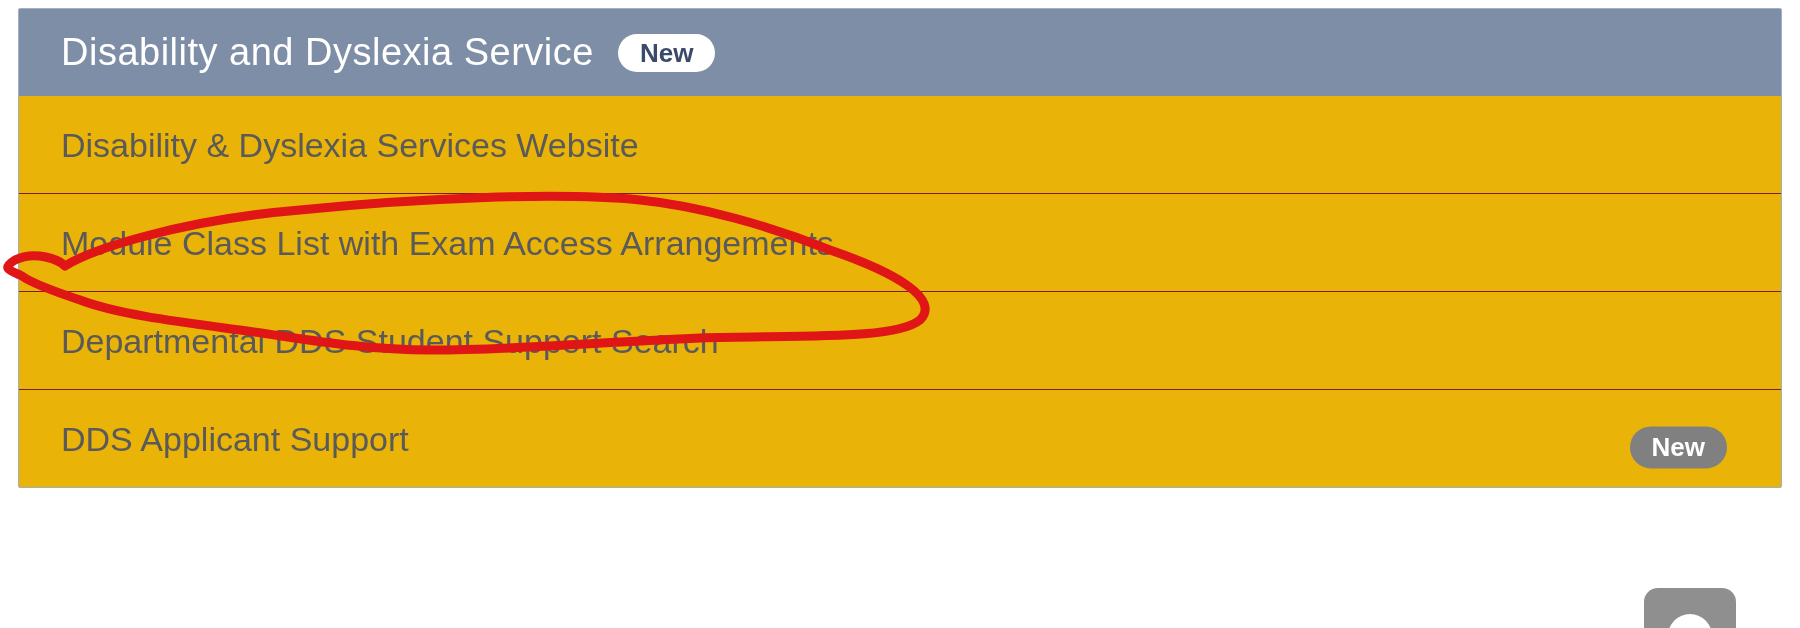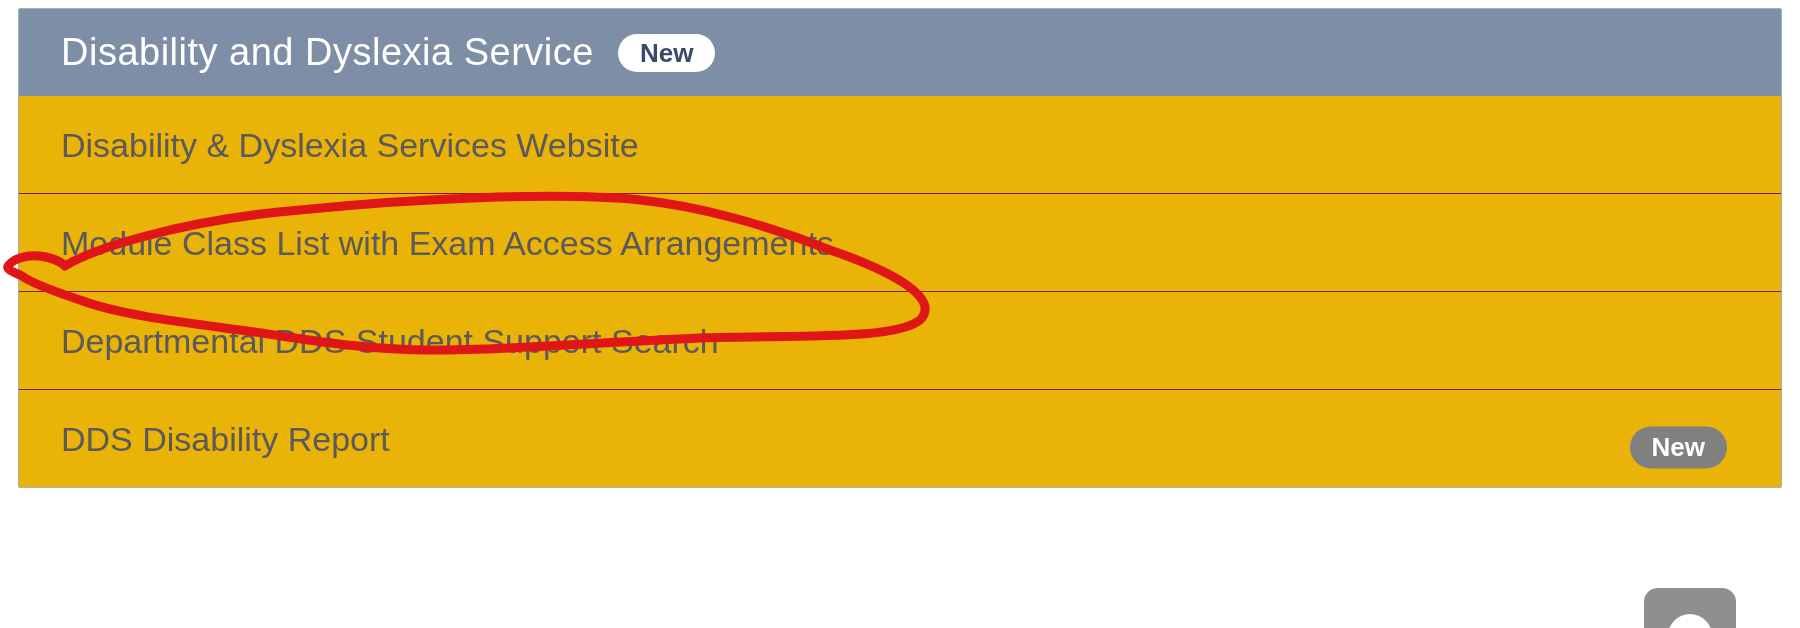--- a/index.html
+++ b/index.html
@@ -110,21 +110,21 @@
     <li class="panel-item">
       <span>Disability &amp; Dyslexia Services Website</span>
     </li>
     <li class="panel-item">
       <span>Module Class List with Exam Access Arrangements</span>
     </li>
     <li class="panel-item">
       <span>Departmental DDS Student Support Search</span>
     </li>
     <li class="panel-item">
-      <span>DDS Disability Report</span>
+      <span>DDS Applicant Support</span>
       <span class="item-badge-new">New</span>
     </li>
   </ul>
 </div>
 
 <svg class="annotation" style="left:0px; top:180px;" width="960" height="190" viewBox="0 0 960 190">
   <path d="M 20 95
            C 8 90, 2 88, 15 80
            C 35 70, 60 80, 65 86
            C 90 70, 180 40, 300 30

